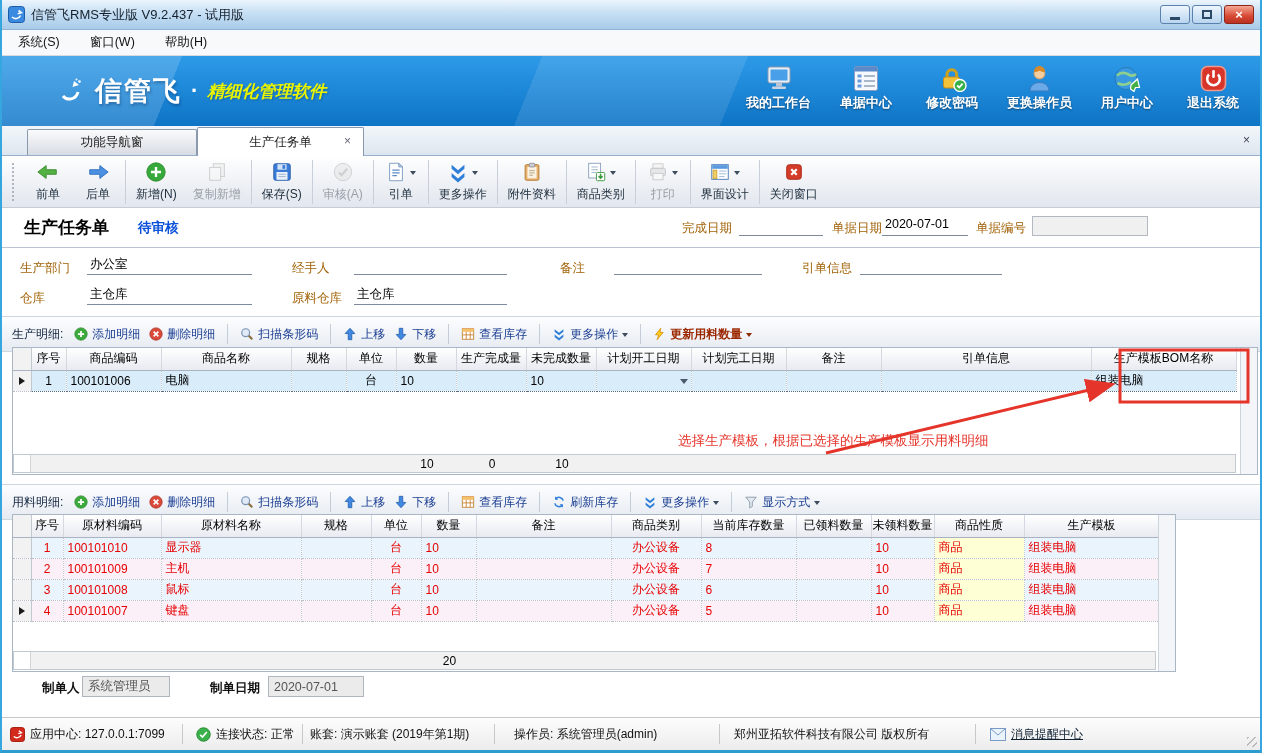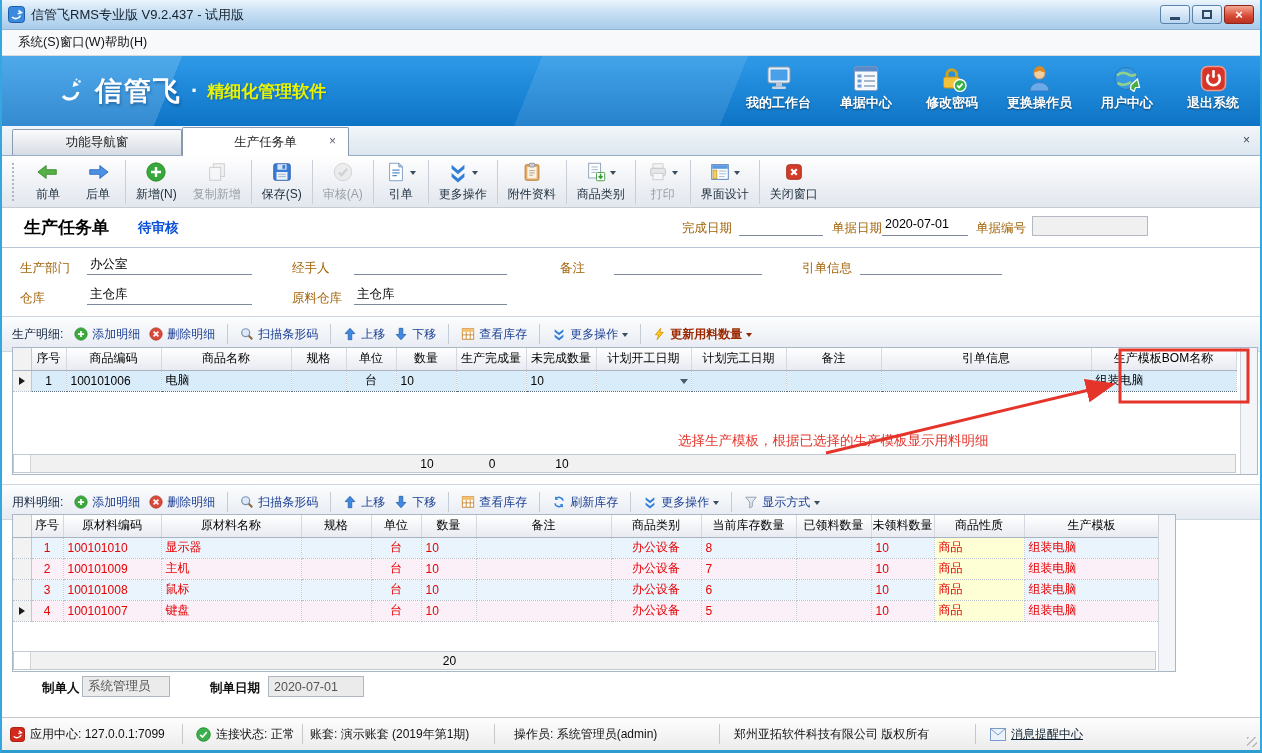--- a/index.html
+++ b/index.html
@@ -7,32 +7,32 @@
 .window{width:1262px;height:753px;border-left:2px solid #35a7de;border-right:2px solid #35a7de;border-bottom:3px solid #2e9ccf;position:relative;background:#fff}
 
 .titlebar{height:30px;background:linear-gradient(#ecf5fd,#c6dff4 45%,#a8cbe9);display:flex;align-items:center;padding:0 6px;border-bottom:1px solid #8fb4d8}
 .title-text{font-size:13px;color:#15202c;margin-left:6px}
 .winbtns{margin-left:auto;display:flex;gap:2px}
 .wb{width:30px;height:19px;border:1px solid #5a82ac;border-radius:3px;background:linear-gradient(#eef6fd,#b9d5ef);display:flex;align-items:center;justify-content:center;cursor:pointer}
 .wb .minbar{width:10px;height:3px;background:#2c4a68;margin-top:8px}
 .wb .maxbox{width:10px;height:9px;border:2px solid #2c4a68;background:transparent}
 .wb.close{background:linear-gradient(#f4a894,#d64833 60%,#b93322);border-color:#8e2516;color:#fff;font-weight:bold;font-size:13px}
 
-.menubar{height:26px;background:#f7f9fb;border-bottom:1px solid #d7dbe0;display:flex;align-items:center;padding:0 16px;font-size:12.5px;color:#111}
+.menubar{height:26px;background:#f7f9fb;border-bottom:1px solid #d7dbe0;display:flex;align-items:center;gap:30px;padding:0 16px;font-size:12.5px;color:#111}
 .menu-item{cursor:pointer}
 
 .banner{height:70px;position:relative;display:flex;align-items:center;background:linear-gradient(112deg,rgba(255,255,255,.16) 0 14%,rgba(255,255,255,0) 14% 42%,rgba(255,255,255,.10) 42% 58%,rgba(255,255,255,0) 58%),linear-gradient(#2d9ae8,#0e74c6)}
 .brand{display:flex;align-items:center;margin-left:54px;gap:9px}
 .brand-cn{font-size:27px;color:#fff;font-weight:bold;letter-spacing:2px;text-shadow:1px 2px 3px rgba(0,40,90,.4)}
 .brand-dot{font-size:22px;color:#fff;font-weight:bold}
-.brand-tag{font-size:17px;font-weight:bold;color:#e9f400;text-shadow:1px 1px 2px rgba(0,40,90,.35)}
+.brand-tag{font-size:17px;font-weight:bold;font-style:italic;color:#e9f400;text-shadow:1px 1px 2px rgba(0,40,90,.35)}
 .bactions{position:absolute;right:16px;top:9px;display:flex;gap:24px}
 .baction{display:flex;flex-direction:column;align-items:center;gap:2px;color:#fff;font-size:13px;font-weight:bold;text-shadow:0 1px 2px rgba(0,0,0,.45);cursor:pointer;min-width:62px}
 
-.tabrow{height:30px;background:linear-gradient(#f2f6fa,#dde6ef);border-bottom:1px solid #98aec8;display:flex;align-items:flex-end;padding-left:10px;position:relative}
+.tabrow{height:30px;background:linear-gradient(#f2f6fa,#dde6ef);border-bottom:1px solid #98aec8;display:flex;align-items:flex-end;padding-left:25px;position:relative}
 .tab{width:170px;height:26px;display:flex;align-items:center;justify-content:center;font-size:12.5px;color:#222;border:1px solid #8a9aae;border-bottom:none;background:linear-gradient(#fbfbfc,#d7dce3);border-radius:2px 2px 0 0;cursor:pointer}
 .tab.active{background:#fff;height:29px;margin-bottom:-1px;position:relative;width:167px}
 .tab-x{position:absolute;right:12px;top:7px;color:#667;font-size:12px;line-height:12px;cursor:pointer}
 .strip-x{position:absolute;right:10px;top:7px;color:#445;font-size:12px;cursor:pointer}
 
 .toolbar{height:52px;background:linear-gradient(#ffffff,#eef1f5 55%,#e2e7ee);border-bottom:1px solid #c6ccd6;display:flex;align-items:center;padding-left:8px}
 .tgrip{width:3px;height:38px;border-left:2px dotted #aeb6c2;margin:0 8px 0 2px}
 .tbtn{min-width:50px;padding:2px 8px 3px;display:flex;flex-direction:column;align-items:center;justify-content:center;font-size:12px;color:#1c2c3c;gap:2px;cursor:pointer}
 .tbtn .irow{display:flex;align-items:center;gap:3px;height:25px}
 .tbtn.dis{color:#9aa0a8}

